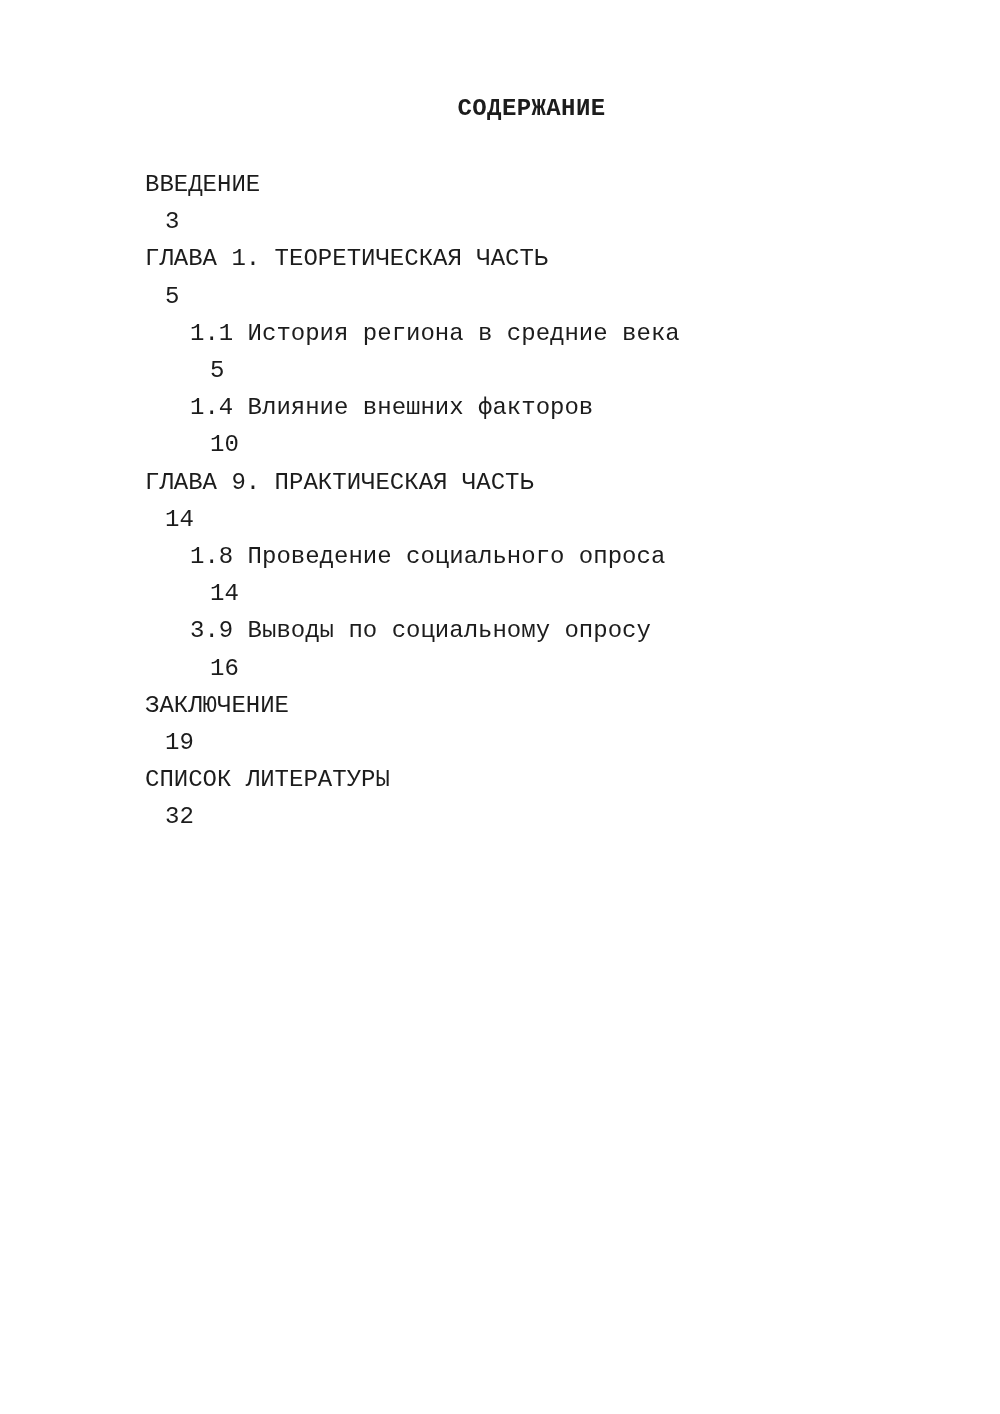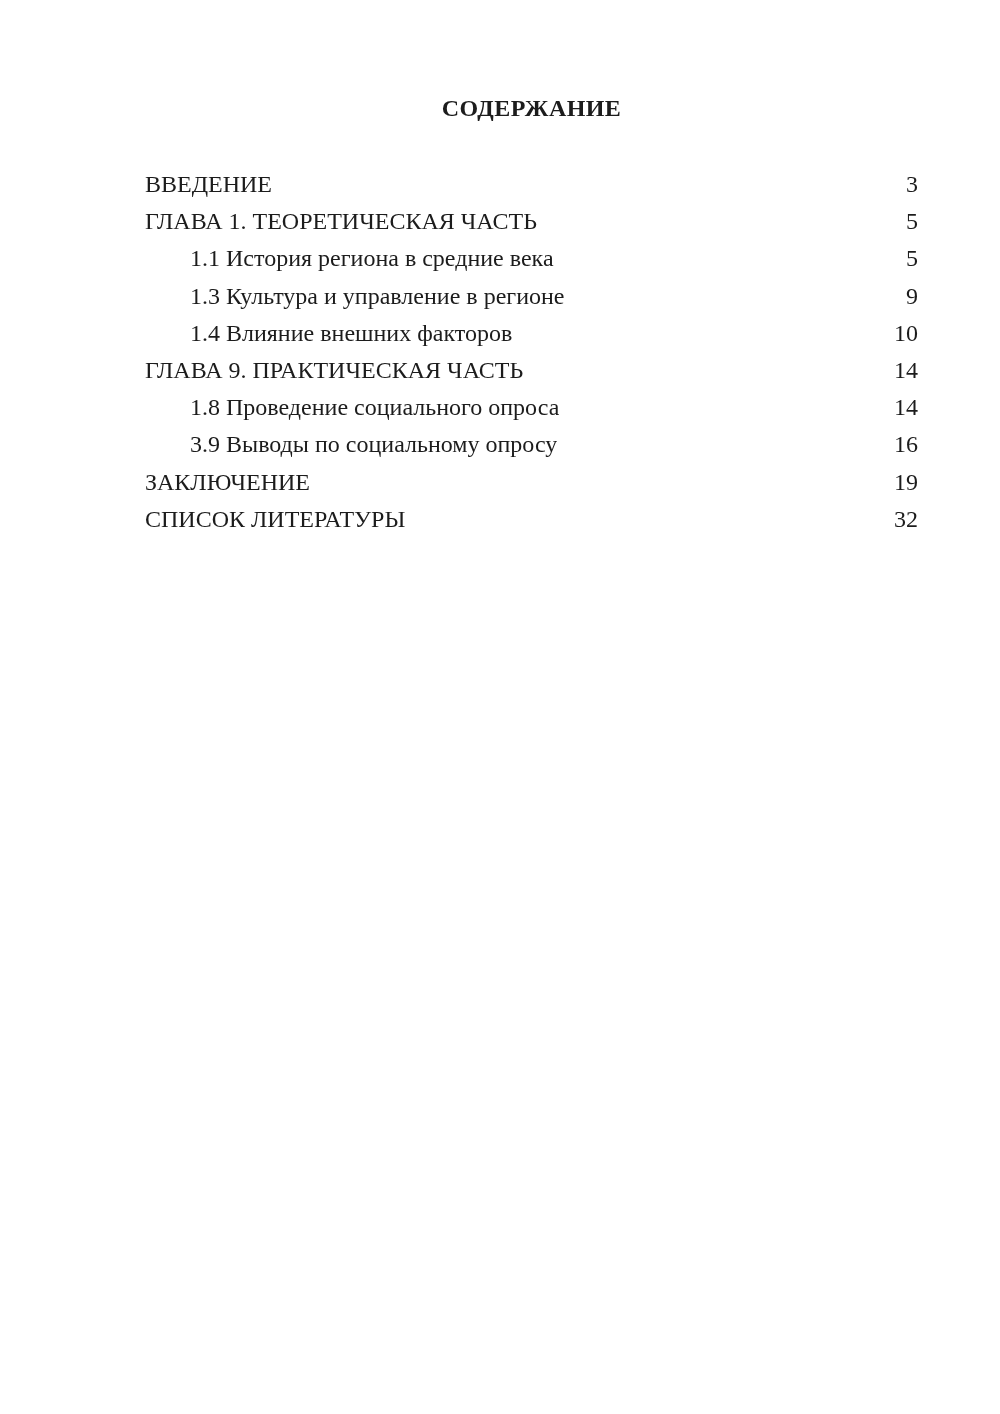--- a/index.html
+++ b/index.html
@@ -5,21 +5,21 @@
   html, body {
     margin: 0;
     padding: 0;
     background: #ffffff;
   }
   .page {
     position: relative;
     width: 1000px;
     height: 1010px;
     background: #ffffff;
-    font-family: Liberation Serif, serif;
+    font-family: Liberation Mono, monospace;
     color: #1c1c1c;
     overflow: hidden;
     margin: 0 auto;
   }
   .content {
     padding-left: 145px;
     padding-right: 82px;
   }
   .toc-title {
     margin: 0;
@@ -32,20 +32,21 @@
   .toc {
     margin-top: 44px;
     font-size: 24px;
   }
   .toc-row {
     display: flex;
     justify-content: space-between;
     align-items: flex-start;
     line-height: 37.2px;
     white-space: nowrap;
+    flex-direction: column;
   }
   .toc-row.level-1 {
     padding-left: 45px;
   }
   .toc-label {
     flex: 0 1 auto;
     overflow: hidden;
   }
   .toc-page {
     flex: 0 0 auto;
@@ -76,24 +77,20 @@
         </div>
         <div class="toc-row level-0">
           <span class="toc-label">ГЛАВА 1. ТЕОРЕТИЧЕСКАЯ ЧАСТЬ</span>
           <span class="toc-page">5</span>
         </div>
         <div class="toc-row level-1">
           <span class="toc-label">1.1 История региона в средние века</span>
           <span class="toc-page">5</span>
         </div>
         <div class="toc-row level-1">
-          <span class="toc-label">1.3 Культура и управление в регионе</span>
-          <span class="toc-page">9</span>
-        </div>
-        <div class="toc-row level-1">
           <span class="toc-label">1.4 Влияние внешних факторов</span>
           <span class="toc-page">10</span>
         </div>
         <div class="toc-row level-0">
           <span class="toc-label">ГЛАВА 9. ПРАКТИЧЕСКАЯ ЧАСТЬ</span>
           <span class="toc-page">14</span>
         </div>
         <div class="toc-row level-1">
           <span class="toc-label">1.8 Проведение социального опроса</span>
           <span class="toc-page">14</span>

